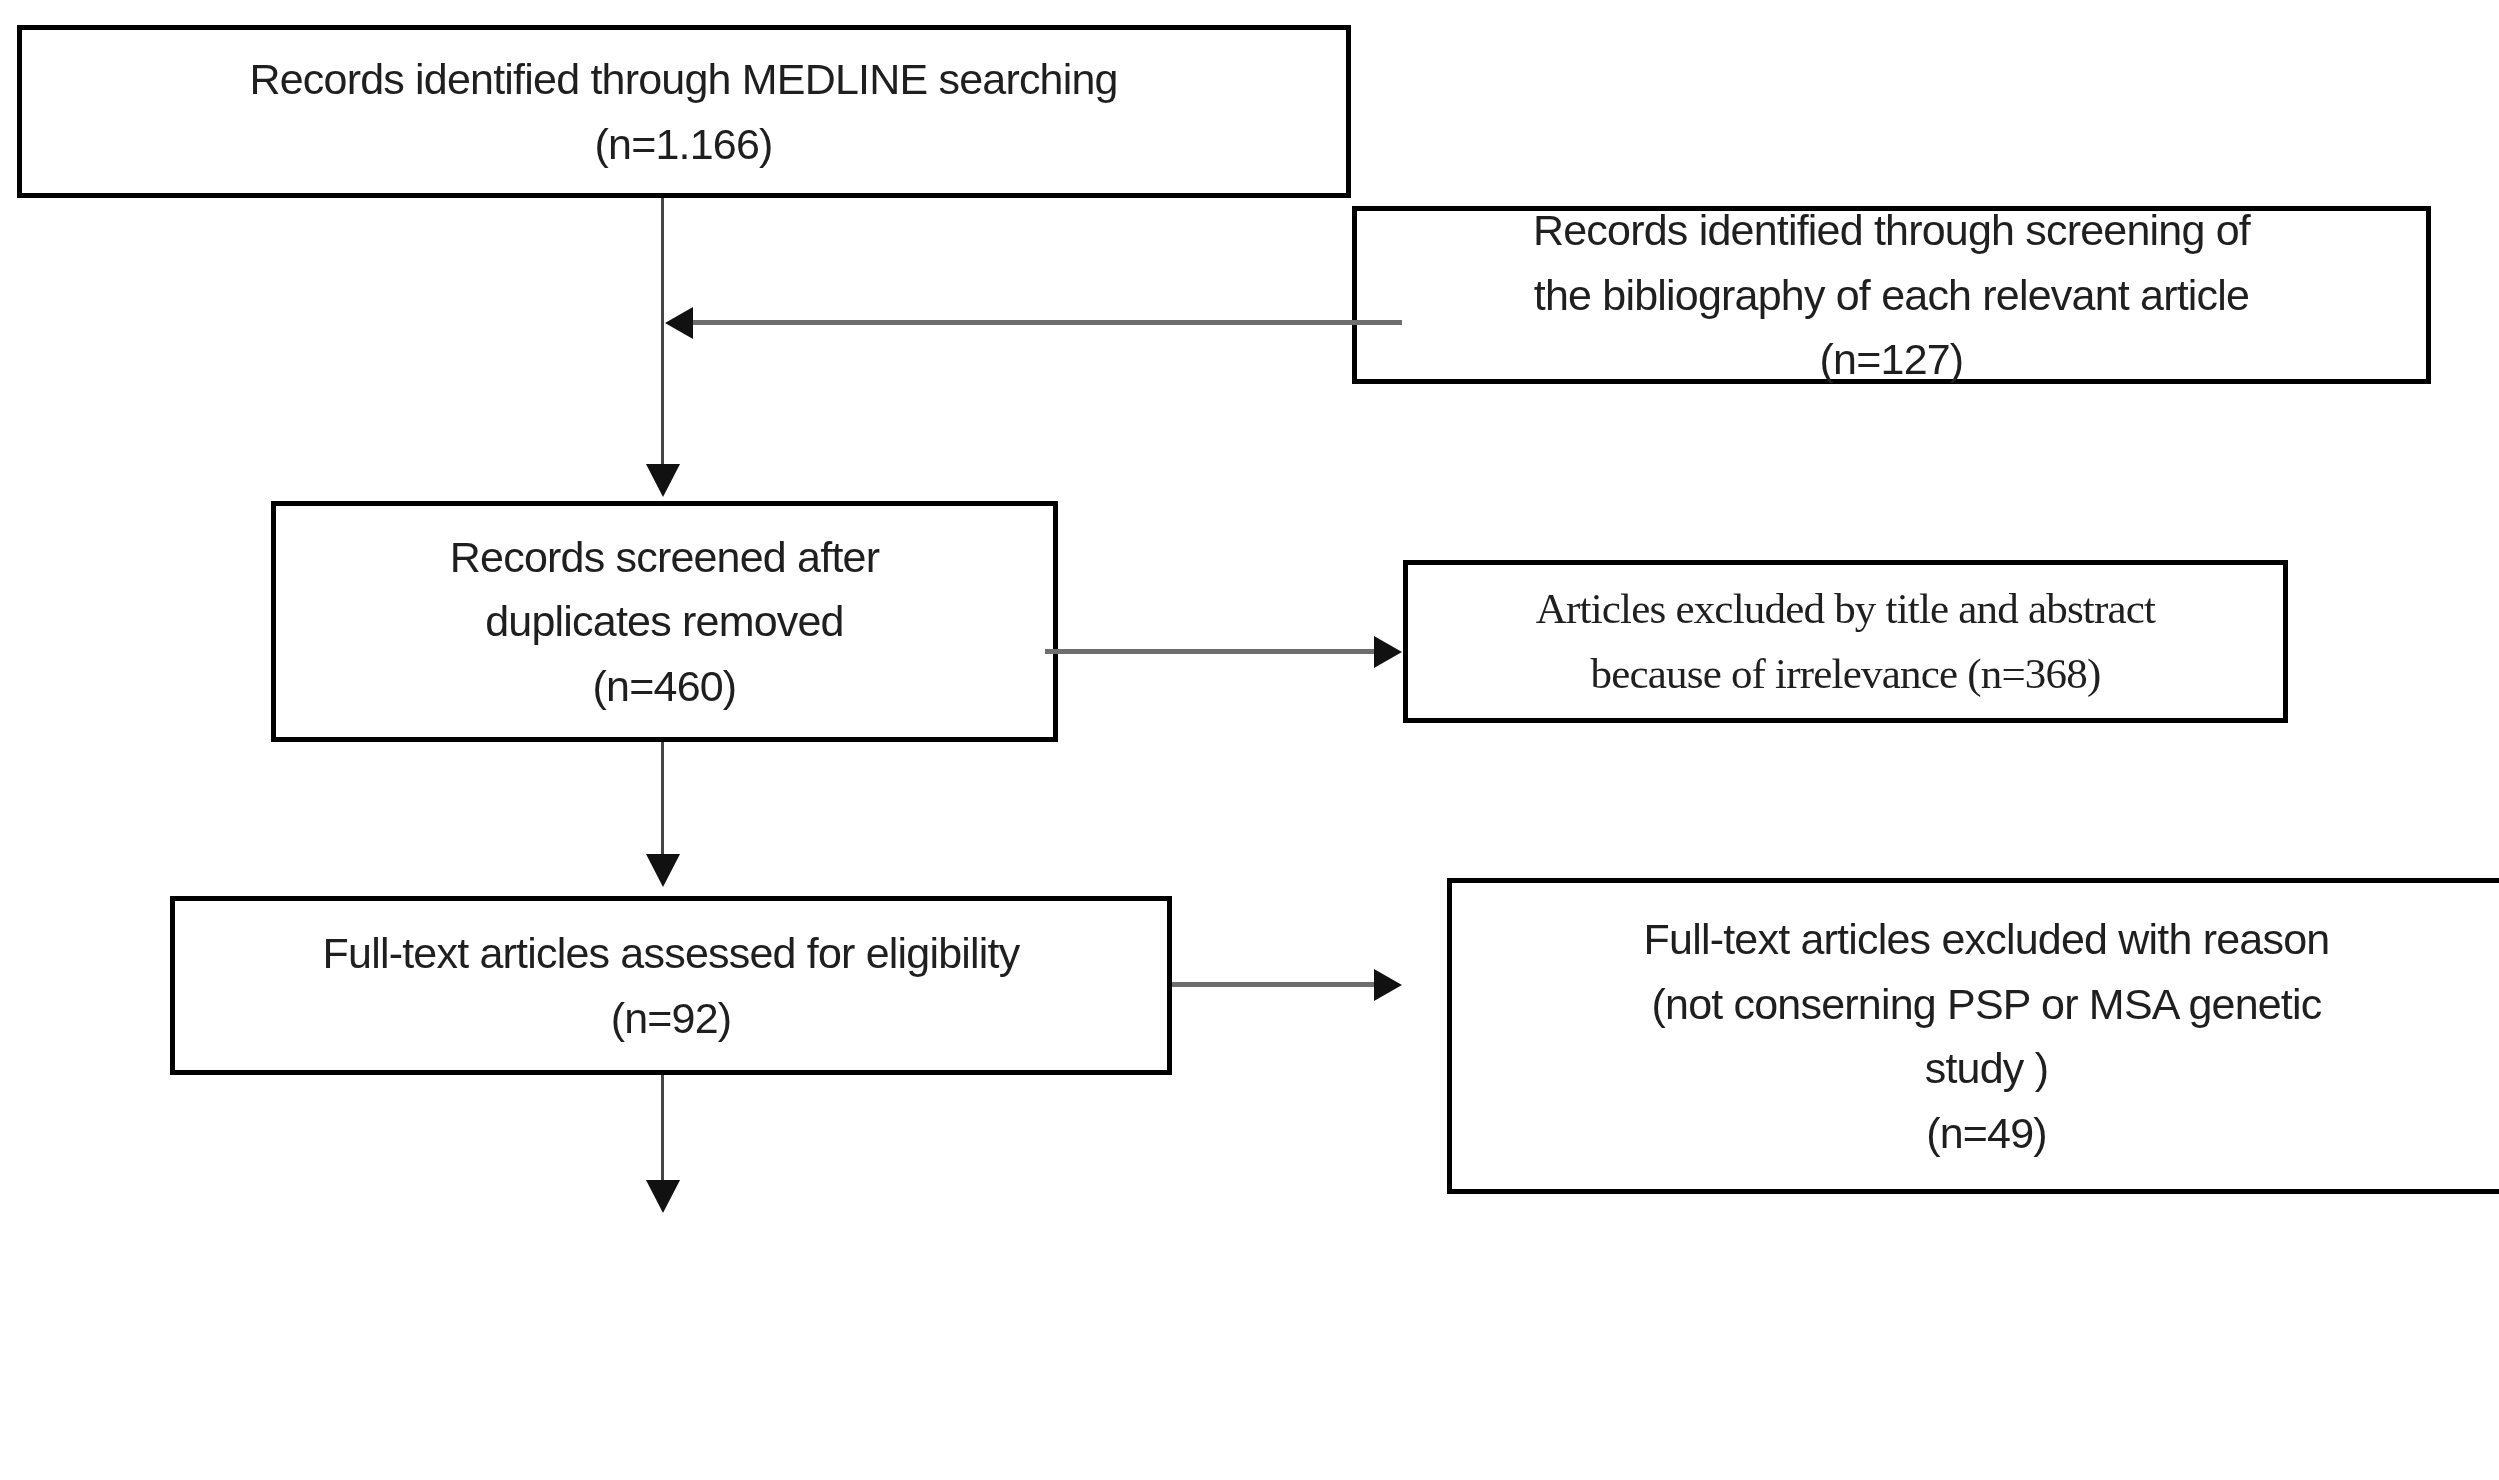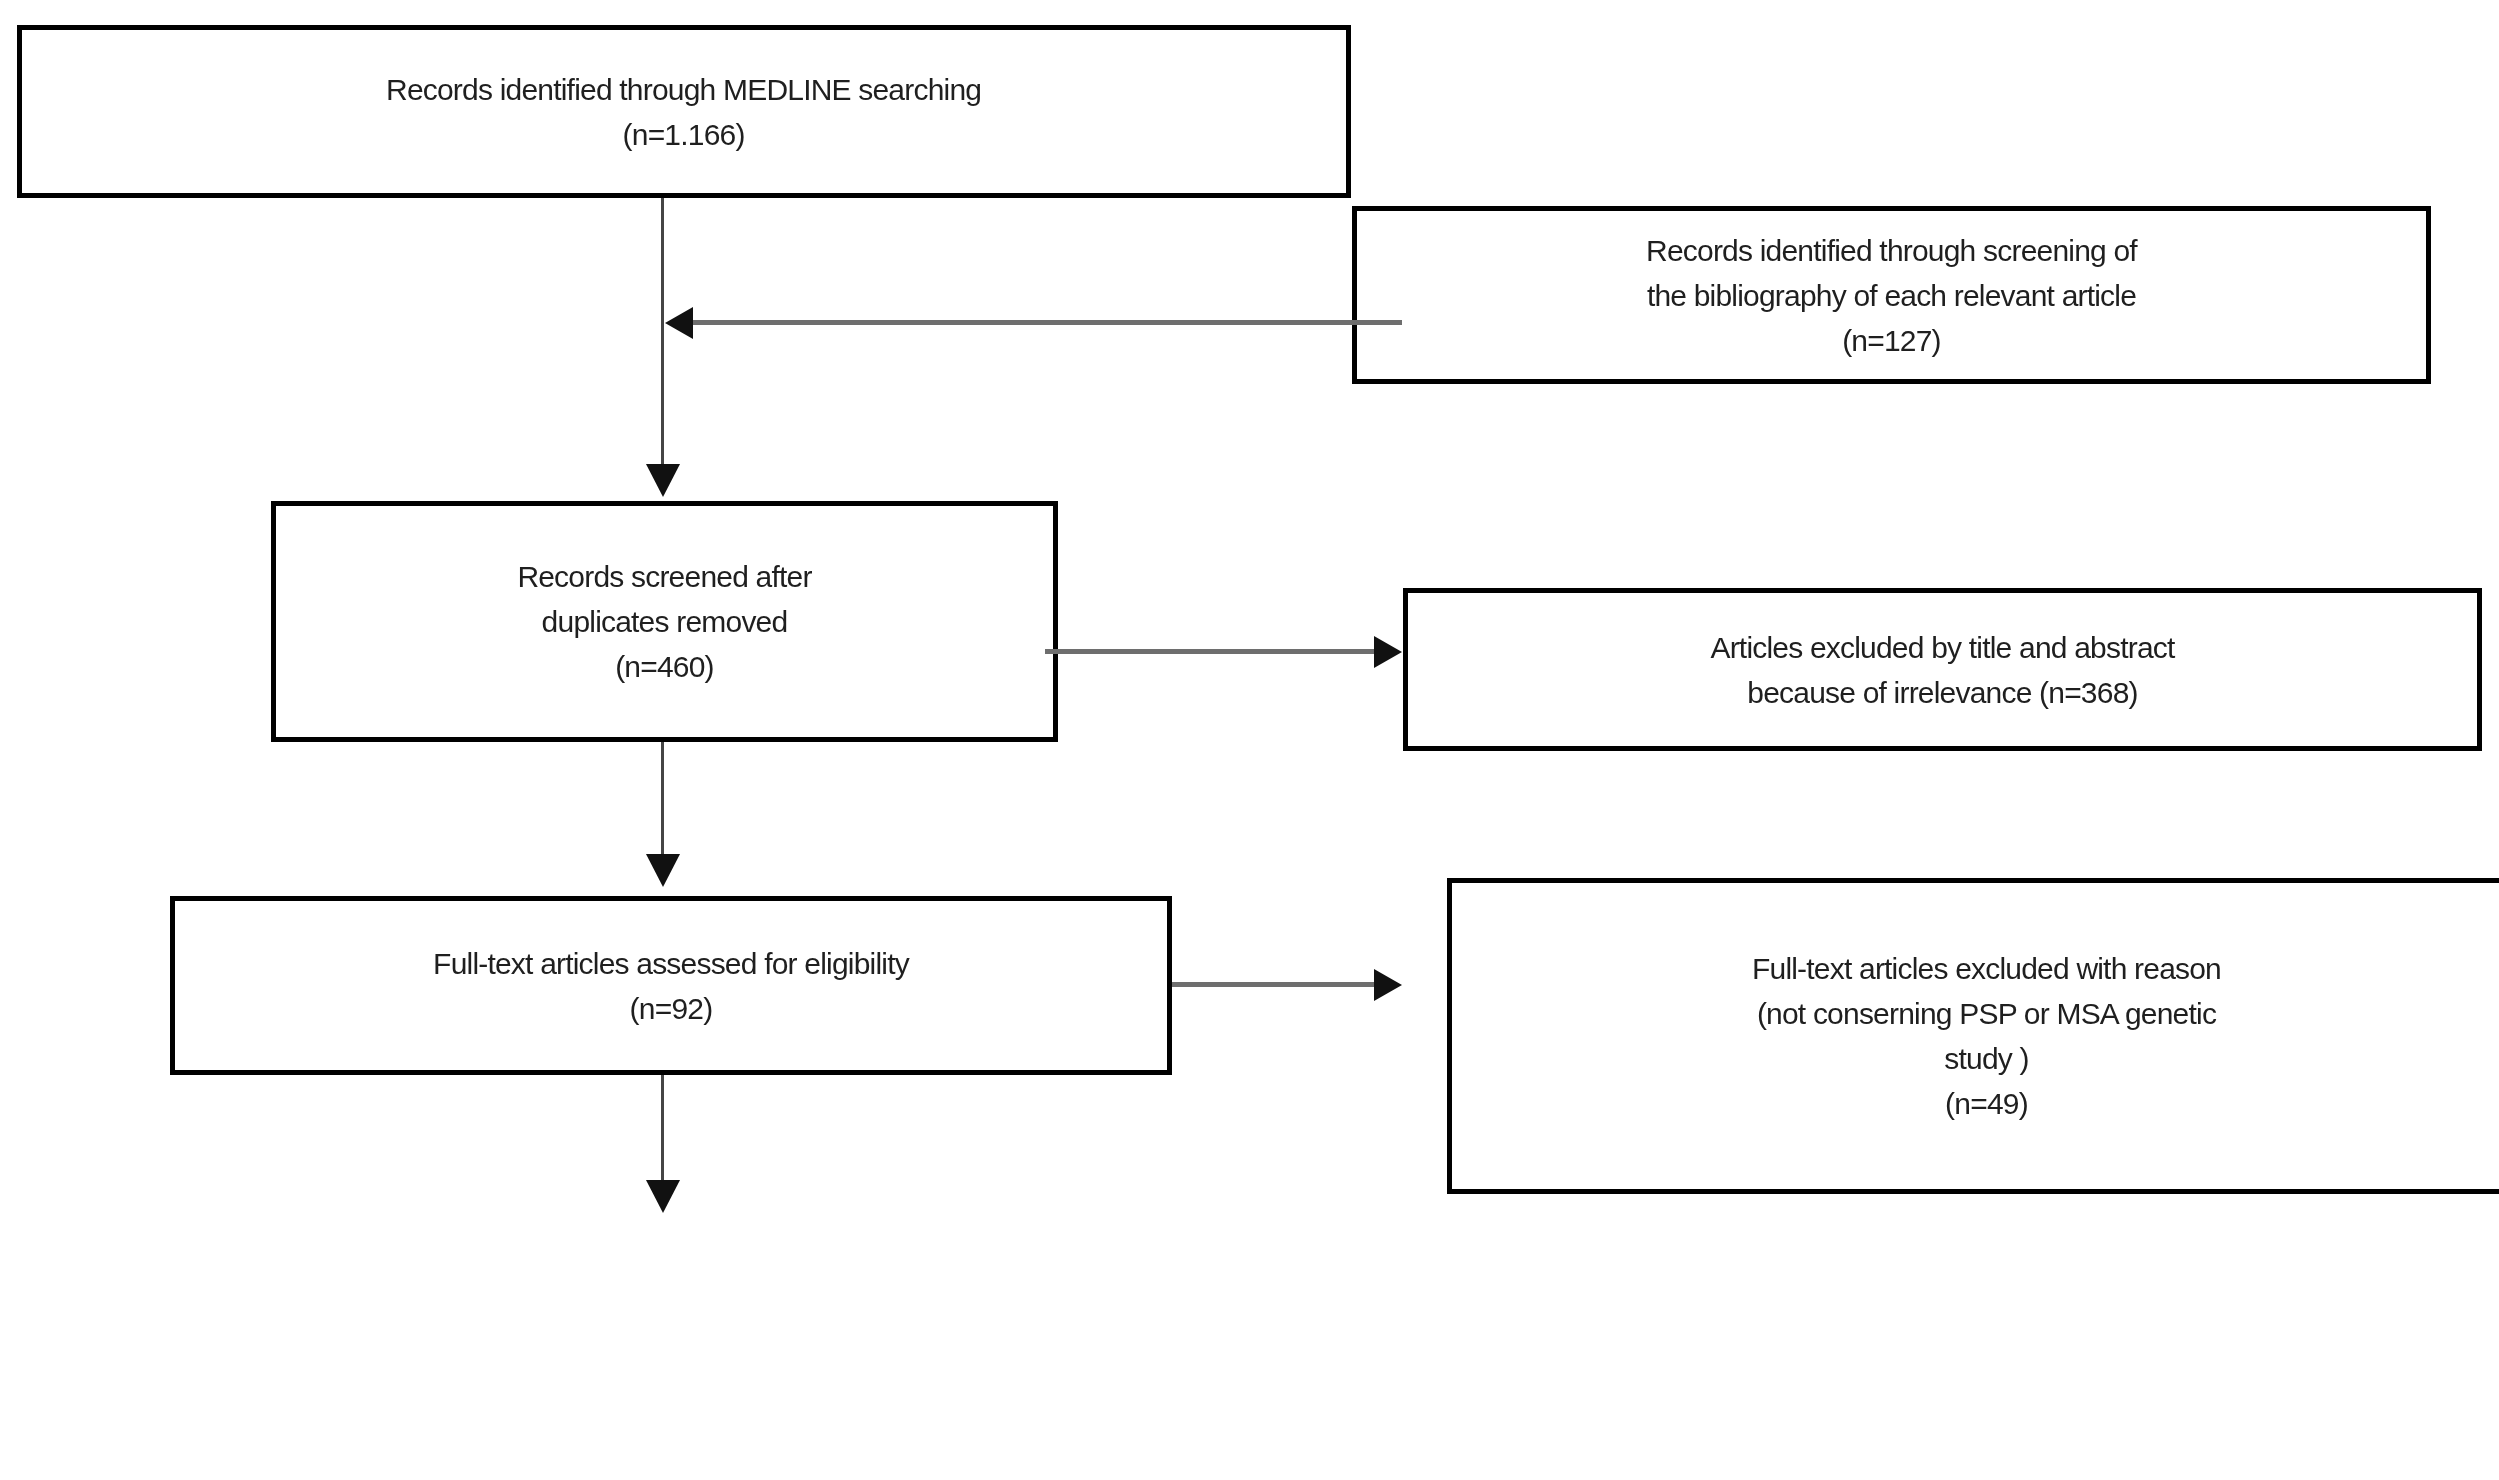--- a/index.html
+++ b/index.html
@@ -18,21 +18,21 @@
   .box {
     position: absolute;
     border: 5px solid #000000;
     background: #ffffff;
     color: #1f1f1f;
     display: flex;
     align-items: center;
     justify-content: center;
     text-align: center;
     white-space: pre-line;
-    font-size: 30px;
+    font-size: 43px;
     line-height: 1.5;
     letter-spacing: -0.8px;
     padding: 0 19px;
     box-sizing: border-box;
   }
   .vline {
     position: absolute;
     width: 3.3px;
     background: #454545;
   }
@@ -62,21 +62,21 @@
     width: 0;
     height: 0;
     border-top: 16px solid transparent;
     border-bottom: 16px solid transparent;
     border-left: 28px solid #111111;
   }
   
   #box-medline            { left: 16.6px;   top: 25px;   width: 1334px; height: 173px; }
   #box-bibliography       { left: 1352px; top: 206px;  width: 1079px; height: 178px; }
   #box-screened           { left: 258px;  top: 501px;  width: 787px;  height: 241px; margin-left: 13px; }
-  #box-excluded-title     { left: 1403px; top: 588px;  width: 1079px; height: 163px; }
+  #box-excluded-title     { left: 1403px; top: 560px;  width: 885px; height: 163px; font-family: Liberation Serif, serif; }
   #box-fulltext-assessed  { left: 170px;  top: 896px; width: 1002px; height: 179px; }
   #box-fulltext-excluded  { left: 1403px; top: 878px; width: 1079px; height: 316px; margin-left: 44px; }
   #box-included           { left: 274px;  top: 1217px; width: 758px;  height: 243px; }
   
   #vline-1        { left: 661px;  top: 198px;  height: 269px; }
   #varrow-1       { left: 646px;  top: 464px; }
   #hline-bib      { left: 691px;  top: 320px;  width: 711px; }
   #harrow-bib     { left: 665px;  top: 307px; }
   #vline-2        { left: 661px;  top: 742px;  height: 115px; }
   #varrow-2       { left: 646px;  top: 854px; }

